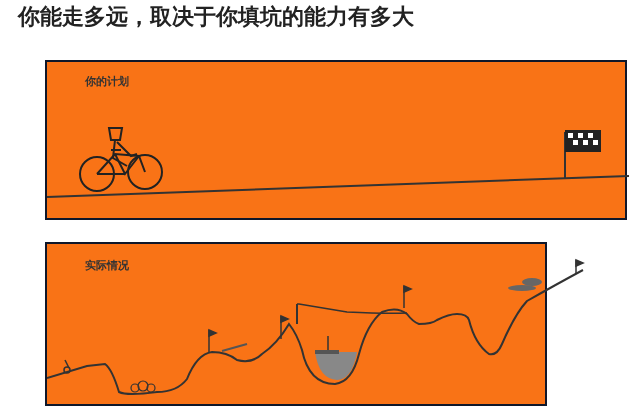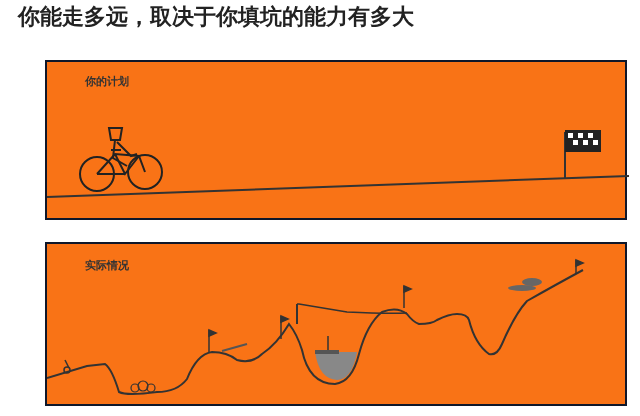--- a/index.html
+++ b/index.html
@@ -32,21 +32,21 @@
       <rect x="521" y="71" width="5" height="5" fill="#fff"></rect>
         <rect x="531" y="71" width="5" height="5" fill="#fff"></rect>
         <rect x="541" y="71" width="5" height="5" fill="#fff"></rect>
       <rect x="526" y="78" width="5" height="5" fill="#fff"></rect>
         <rect x="536" y="78" width="5" height="5" fill="#fff"></rect>
         <rect x="546" y="78" width="5" height="5" fill="#fff"></rect>
     </g>
   </svg>
 </div>
 
-<div class="panel" style="left:45px;top:242px;width:582px;height:164px;">
+<div class="panel" style="left:45px;top:242px;width:502px;height:164px;">
   <div class="panel-label" style="left:38px;top:14px;">实际情况</div>
   <svg width="582" height="164">
     <path d="M268 108 Q272 135 290 136 Q305 136 310 108 Z" fill="#888"></path>
     <path d="M0 134 Q20 128 40 122 L58 120 Q65 125 72 148 Q80 152 110 148 Q130 148 140 135 Q150 110 165 108 Q180 108 190 116 Q205 120 215 110 Q230 100 242 80 Q250 90 255 106 Q262 140 288 140 Q305 138 312 110 Q320 80 335 68 Q350 62 360 70 Q366 78 372 80 Q385 80 390 76 Q402 70 410 70 Q420 70 422 76 Q428 100 442 110 Q450 112 455 100 Q468 70 480 57 Q510 40 536 26" stroke="#333" stroke-width="2" fill="none"></path>
     <path d="M250 60 L252 60 L300 68 Q340 70 360 69" stroke="#333" stroke-width="1.5" fill="none"></path>
     <line x1="250" y1="60" x2="250" y2="80" stroke="#333" stroke-width="2"></line>
     <rect x="268" y="106" width="24" height="4" fill="#555"></rect>
     <line x1="281" y1="92" x2="281" y2="106" stroke="#333" stroke-width="1.5"></line>
     <path d="M175 107 L200 100" stroke="#555" stroke-width="2"></path>
     <g fill="none" stroke="#333" stroke-width="1.2">

